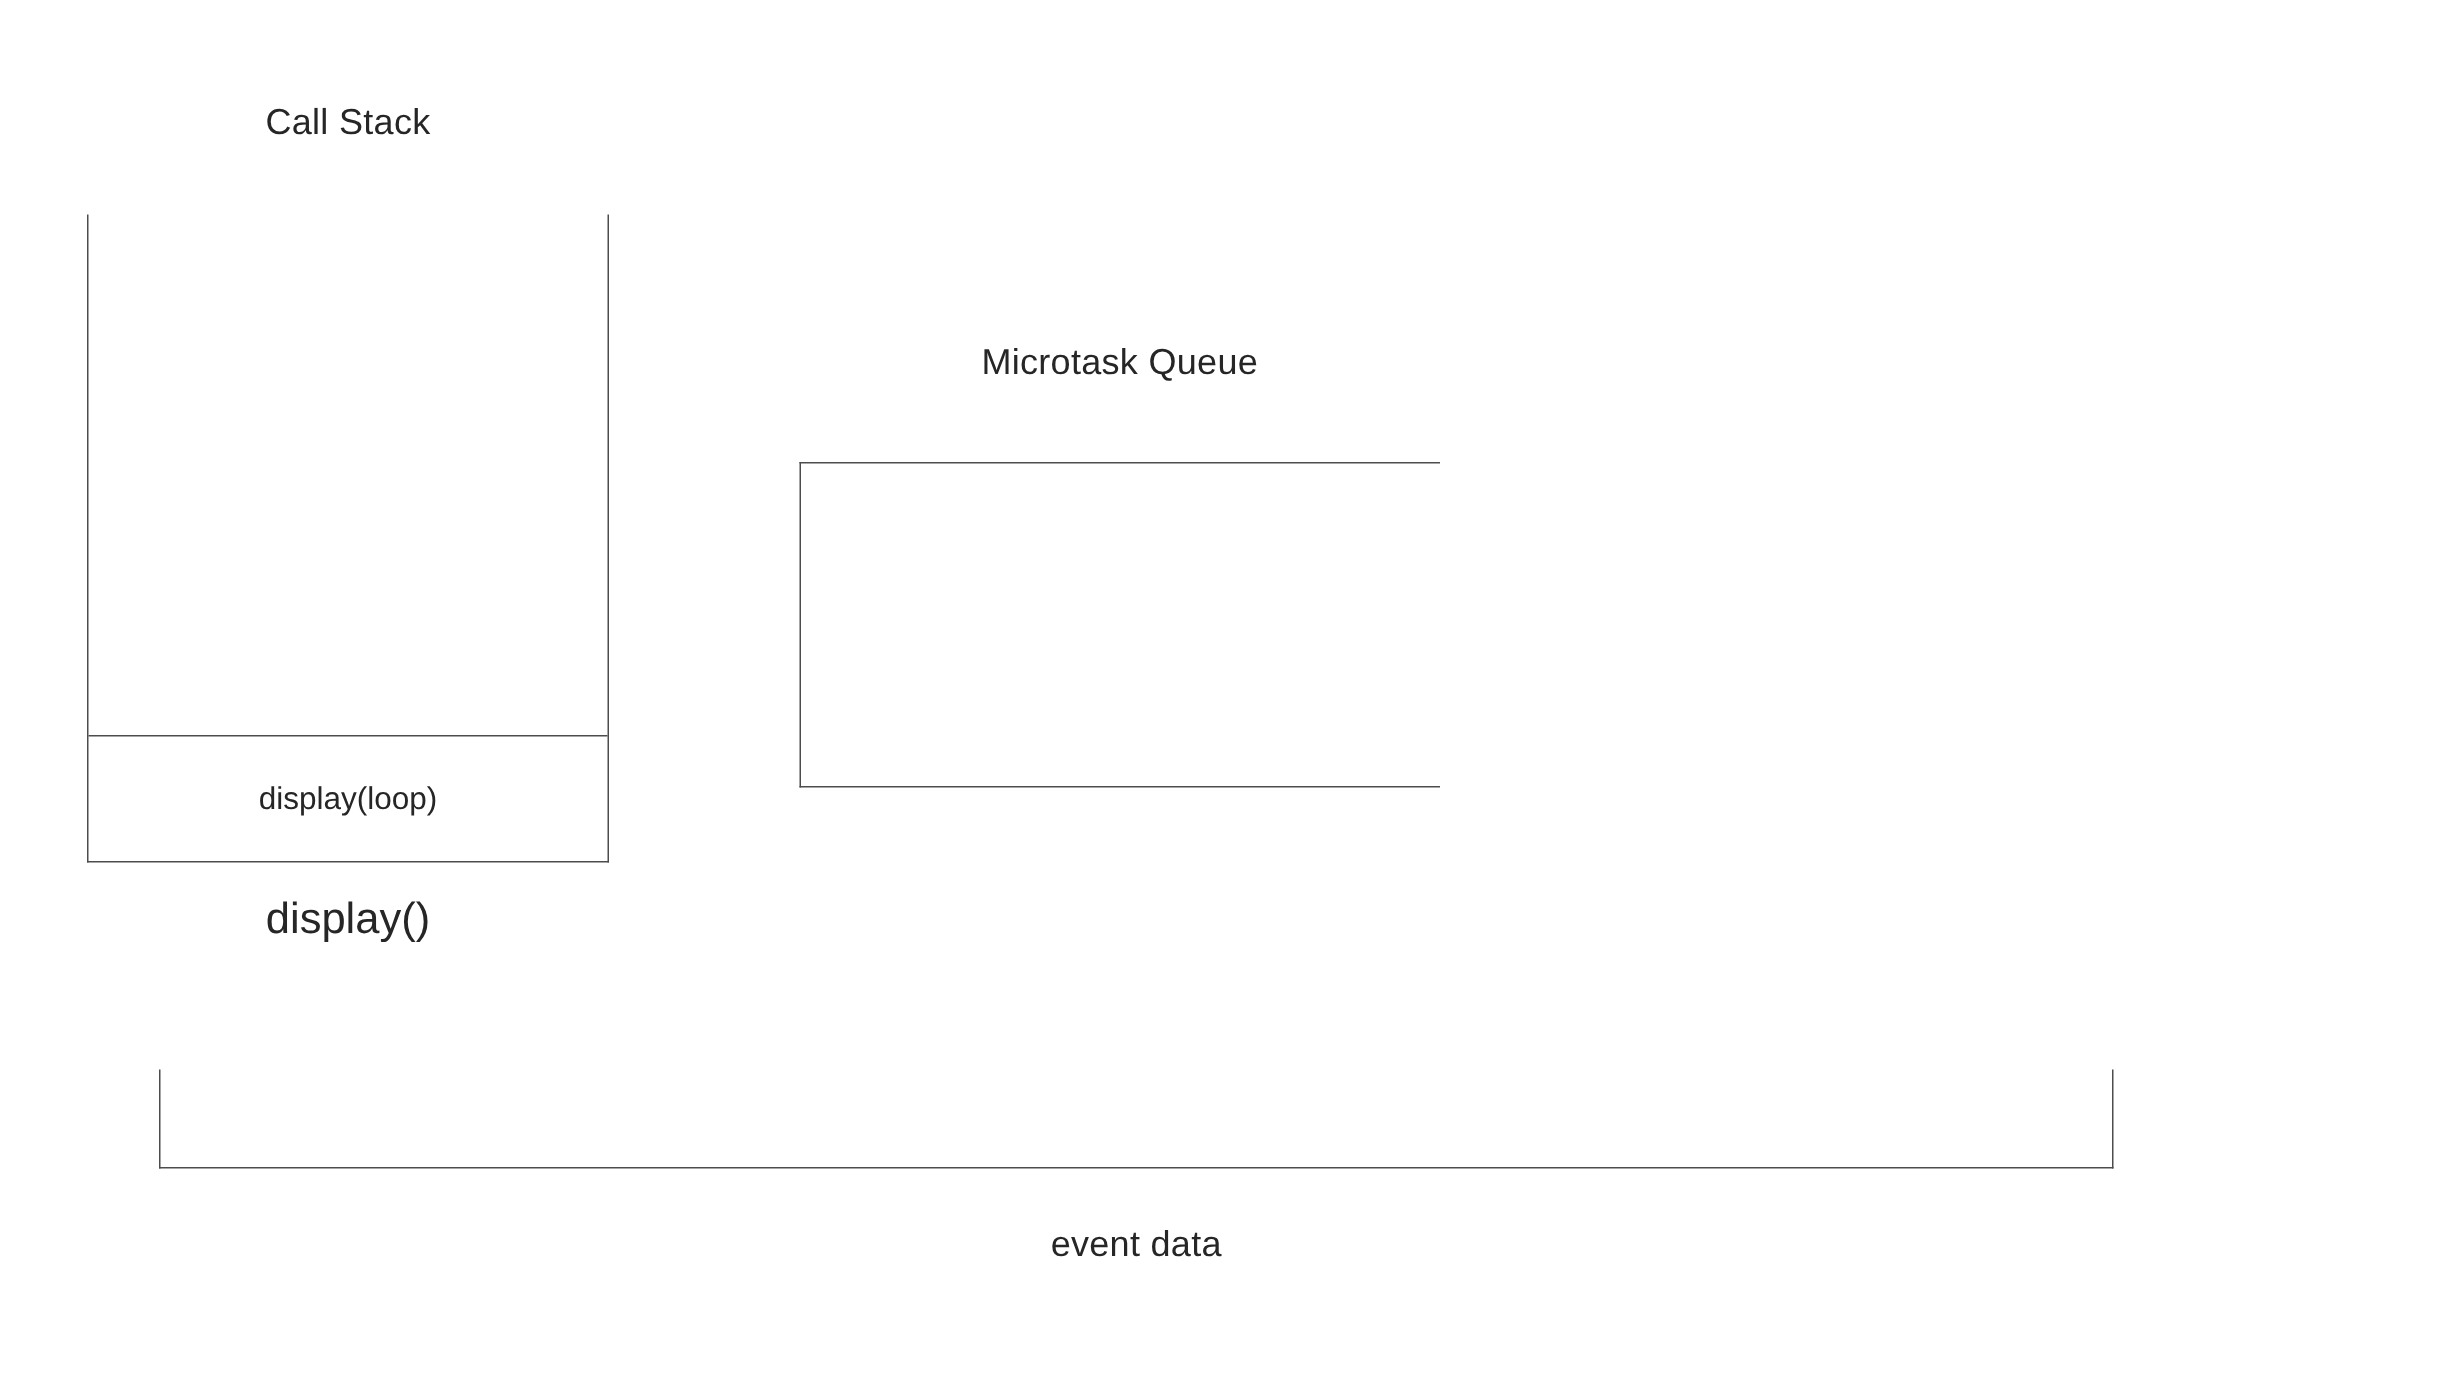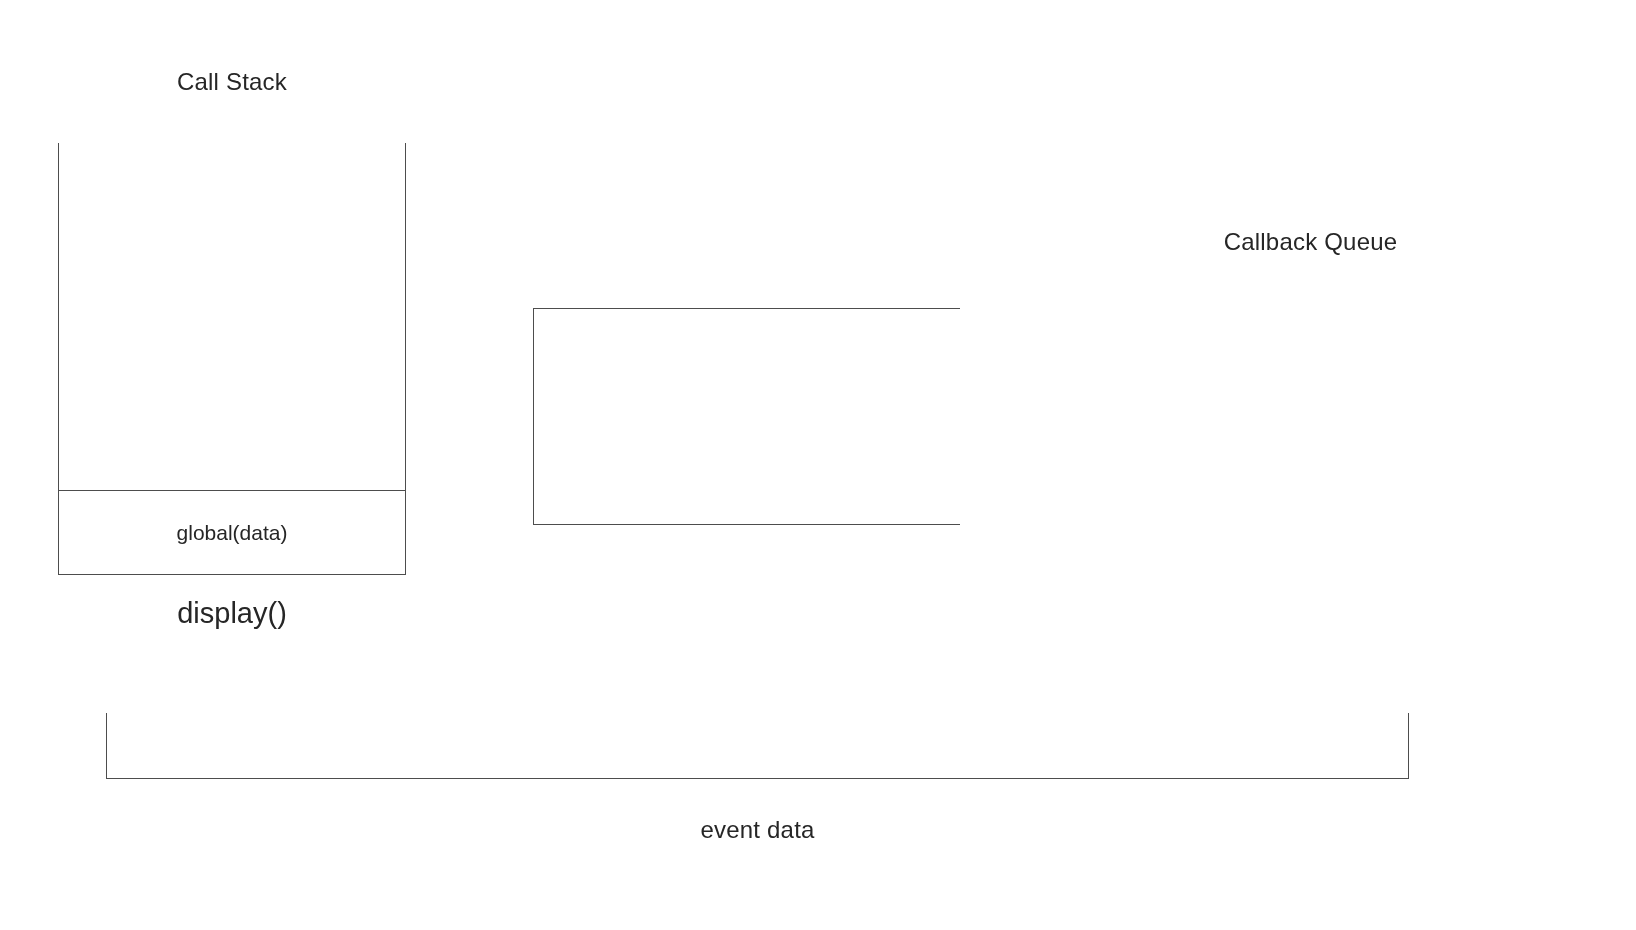--- a/index.html
+++ b/index.html
@@ -82,29 +82,29 @@
 </style>
 </head>
 <body>
 
 <div class="abs" style="left:0;top:0;width:1636px;height:930px;padding-left:21px;">
 
   <div class="abs title" style="left:58px;top:68px;width:348px;">Call Stack</div>
 
   <div class="abs stack-box">
     <div class="stack-frame">
-      <span>global(data)</span>
+      <span>display(loop)</span>
     </div>
   </div>
 
   <div class="abs global-label">display()</div>
 
+  <div class="abs title" style="left:533px;top:228px;width:427px;">Microtask Queue</div>
 
   <div class="abs queue-box" style="left:533px;"></div>
 
-  <div class="abs title" style="left:1097px;top:228px;width:427px;">Callback Queue</div>
 
 
   <div class="abs loop-bracket"></div>
 
   <div class="abs title event-loop-label">event data</div>
 
 </div>
 
 </body></html>

